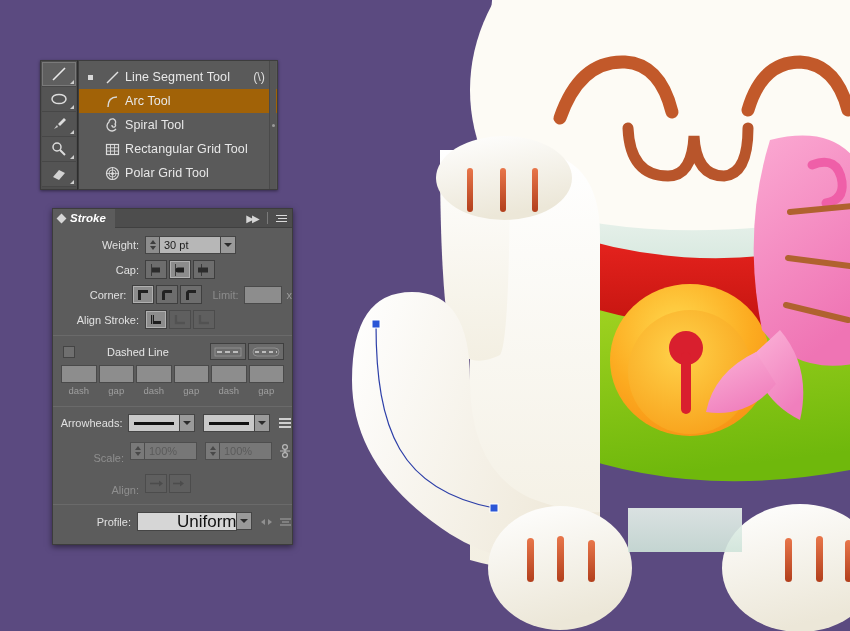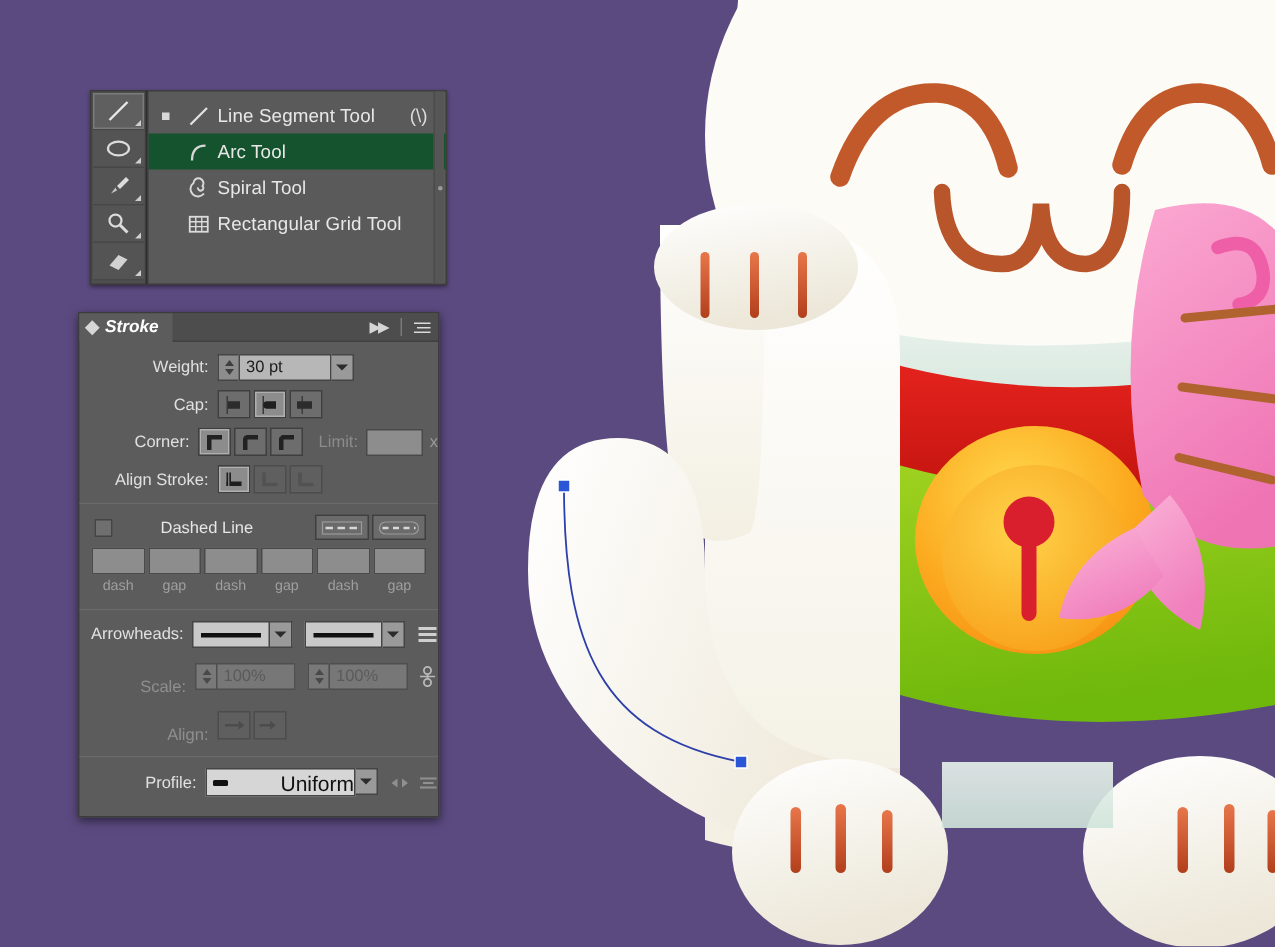--- a/index.html
+++ b/index.html
@@ -13,21 +13,21 @@
   
   #canvas {
     position: absolute; inset: 0;
     background: #5b4a80;
     overflow: hidden;
   }
   #art { position: absolute; left: 0; top: 0; width: 850px; height: 631px; }
 
   
   #tool-flyout {
-    position: absolute; left: 60px; top: 60px;
+    position: absolute; left: 40px; top: 60px;
     width: 238px; height: 130px;
     display: flex;
     box-shadow: 0 1px 3px rgba(0,0,0,.45);
   }
   #tool-strip {
     width: 38px; height: 130px;
     background: #4e4e4e;
     border: 1px solid #3b3b3b;
     border-right: 1px solid #2e2e2e;
     display: flex; flex-direction: column;
@@ -52,21 +52,21 @@
     padding: 4px 0;
     position: relative;
   }
   .flyout-row {
     height: 24px;
     display: flex; align-items: center;
     color: #e8e8e8; font-size: 12.5px;
     padding-left: 6px;
     white-space: nowrap;
   }
-  .flyout-row.hover { background: #14532d; }
+  .flyout-row.hover { background: #a16207; }
   .fr-dot {
     width: 10px; height: 10px; margin-right: 4px;
     display: flex; align-items: center; justify-content: center;
   }
   .fr-dot i { width: 5px; height: 5px; background: #d8d8d8; display: block; }
   .fr-icon { width: 26px; display: flex; align-items: center; justify-content: center; }
   .fr-label { flex: 1; letter-spacing: .1px; }
   .fr-key { padding-right: 12px; color: #dcdcdc; font-size: 12.5px; }
   #flyout-grip {
     position: absolute; right: 1px; top: 0; bottom: 0; width: 7px;
@@ -196,21 +196,21 @@
   .scale-field { display:flex; align-items:flex-end; opacity:.6; }
   .linkbtn { width:16px; height:20px; margin-left:6px; display:flex; align-items:center; justify-content:center; color:#b9b9b9; font-size:11px; }
 
   
   #profile-row { display:flex; align-items:center; }
   #profile-face {
     width: 100px; height: 19px; background:#d6d6d6; border:1px solid #454545;
     display:flex; align-items:center; position:relative; padding-left:4px;
   }
   #profile-face .pline { width:48px; height:4px; background:#111; border-radius:1px; }
-  #profile-face .ptxt { color:#111; font-size:14px; margin-left:4px;padding-left:31px; }
+  #profile-face .ptxt { color:#111; font-size:17px; margin-left:4px;padding-left:31px; }
   .profile-icons { display:flex; gap:6px; margin-left:8px; opacity:.45; align-items:center; }
   .pi { width:13px; height:13px; display:flex; align-items:center; justify-content:center; color:#cfcfcf; font-size:10px; }
 
   
   #path-overlay { position:absolute; left:0; top:0; width:850px; height:631px; pointer-events:none; }
 </style>
 </head>
 <body>
 
 <div id="canvas">
@@ -398,20 +398,34 @@
           <line x1="5.5" y1="1.5" x2="5.5" y2="11.5" stroke="#dcdcdc" stroke-width=".9"></line>
           <line x1="9.5" y1="1.5" x2="9.5" y2="11.5" stroke="#dcdcdc" stroke-width=".9"></line>
           <line x1="1.5" y1="4.8" x2="13.5" y2="4.8" stroke="#dcdcdc" stroke-width=".9"></line>
           <line x1="1.5" y1="8.1" x2="13.5" y2="8.1" stroke="#dcdcdc" stroke-width=".9"></line>
         </svg>
       </span>
       <span class="fr-label">Rectangular Grid Tool</span>
       <span class="fr-key"></span>
     </div>
 
+    <div class="flyout-row">
+      <span class="fr-dot"></span>
+      <span class="fr-icon">
+        <svg width="15" height="15" viewBox="0 0 15 15">
+          <circle cx="7.5" cy="7.5" r="6" fill="none" stroke="#dcdcdc" stroke-width="1.2"></circle>
+          <circle cx="7.5" cy="7.5" r="3.6" fill="none" stroke="#dcdcdc" stroke-width=".9"></circle>
+          <circle cx="7.5" cy="7.5" r="1.5" fill="#dcdcdc"></circle>
+          <line x1="1.5" y1="7.5" x2="13.5" y2="7.5" stroke="#dcdcdc" stroke-width=".8"></line>
+          <line x1="7.5" y1="1.5" x2="7.5" y2="13.5" stroke="#dcdcdc" stroke-width=".8"></line>
+        </svg>
+      </span>
+      <span class="fr-label">Polar Grid Tool</span>
+      <span class="fr-key"></span>
+    </div>
 
     <div id="flyout-grip">
         <span></span>
       </div>
   </div>
 </div>
 
 <div id="stroke-panel">
 
   <div id="stroke-tabstrip">

